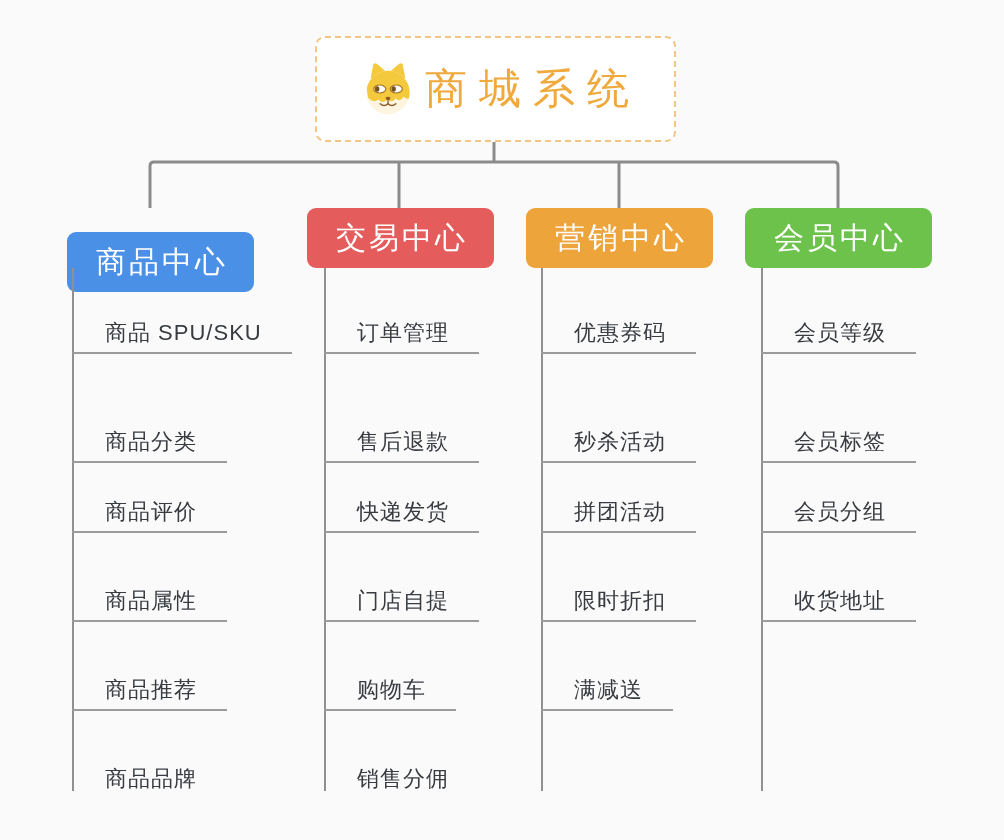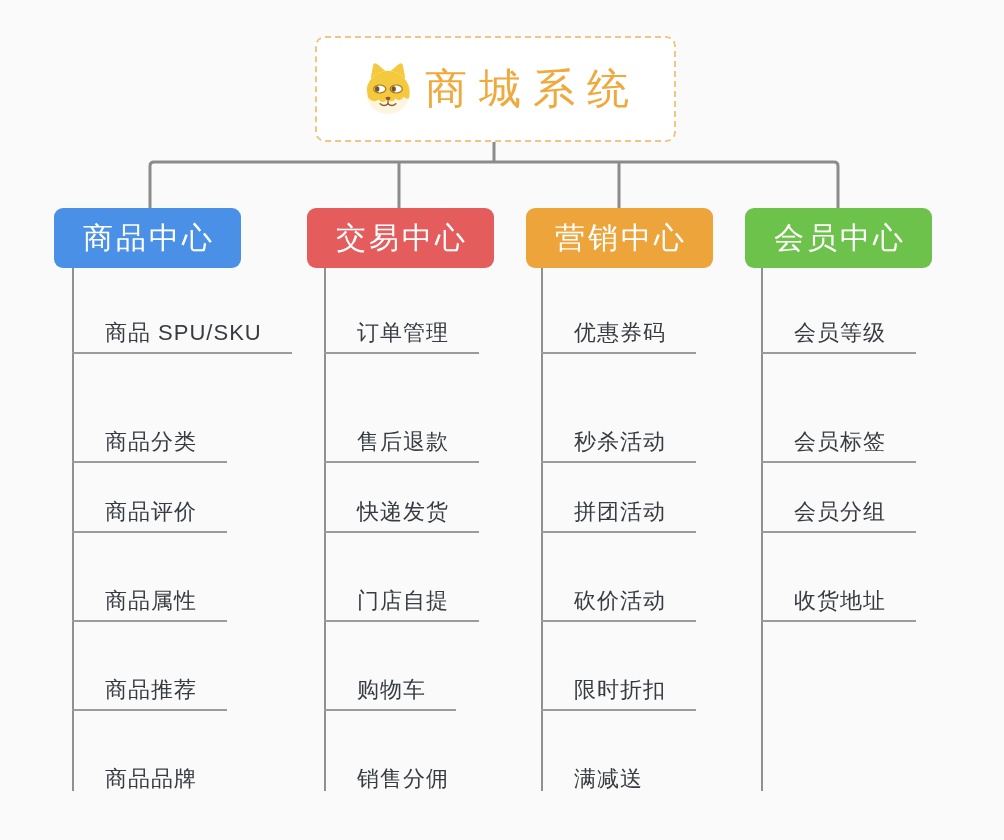--- a/index.html
+++ b/index.html
@@ -129,21 +129,21 @@
       <ellipse cx="36.5" cy="32" rx="2.6" ry="3.2" fill="#7a5420"></ellipse>
 
       <path d="M27,42 Q30,40 33,42 Q31.5,45.5 30,45.5 Q28.5,45.5 27,42 Z" fill="#8a5a2b"></path>
 
       <path d="M21,49 Q25.5,53 30,49 Q34.5,53 39,49" fill="none" stroke="#8a5a2b" stroke-width="1.7" stroke-linecap="round"></path>
       <line x1="30" y1="45.5" x2="30" y2="49.5" stroke="#8a5a2b" stroke-width="1.5"></line>
     </svg>
     <span class="root-title">商城系统</span>
   </div>
 
-  <div class="branch-node" style="left: 54px; background: rgb(74, 144, 230);">
+  <div class="branch-node" style="left: 67px; background: rgb(74, 144, 230); margin-top: 24px;">
     <span class="branch-label">商品中心</span>
   </div>
   <div class="branch-node" style="left: 307px; background: rgb(228, 92, 92);">
     <span class="branch-label">交易中心</span>
   </div>
   <div class="branch-node" style="left: 526px; background: rgb(236, 164, 59);">
     <span class="branch-label">营销中心</span>
   </div>
   <div class="branch-node" style="left: 745px; background: rgb(108, 194, 74);">
     <span class="branch-label">会员中心</span>
@@ -167,21 +167,20 @@
     <div class="leaf-node">门店自提</div>
     <div class="leaf-node">购物车</div>
     <div class="leaf-node">销售分佣</div>
   </div>
 
   <div class="branch-column" style="left:541px;">
     <div class="vline"></div>
     <div class="leaf-node">优惠券码</div>
     <div class="leaf-node">秒杀活动</div>
     <div class="leaf-node">拼团活动</div>
-    <div class="leaf-node">砍价活动</div>
     <div class="leaf-node">限时折扣</div>
     <div class="leaf-node">满减送</div>
   </div>
 
   <div class="branch-column" style="left:761px;">
     <div class="vline"></div>
     <div class="leaf-node">会员等级</div>
     <div class="leaf-node">会员标签</div>
     <div class="leaf-node">会员分组</div>
     <div class="leaf-node">收货地址</div>

